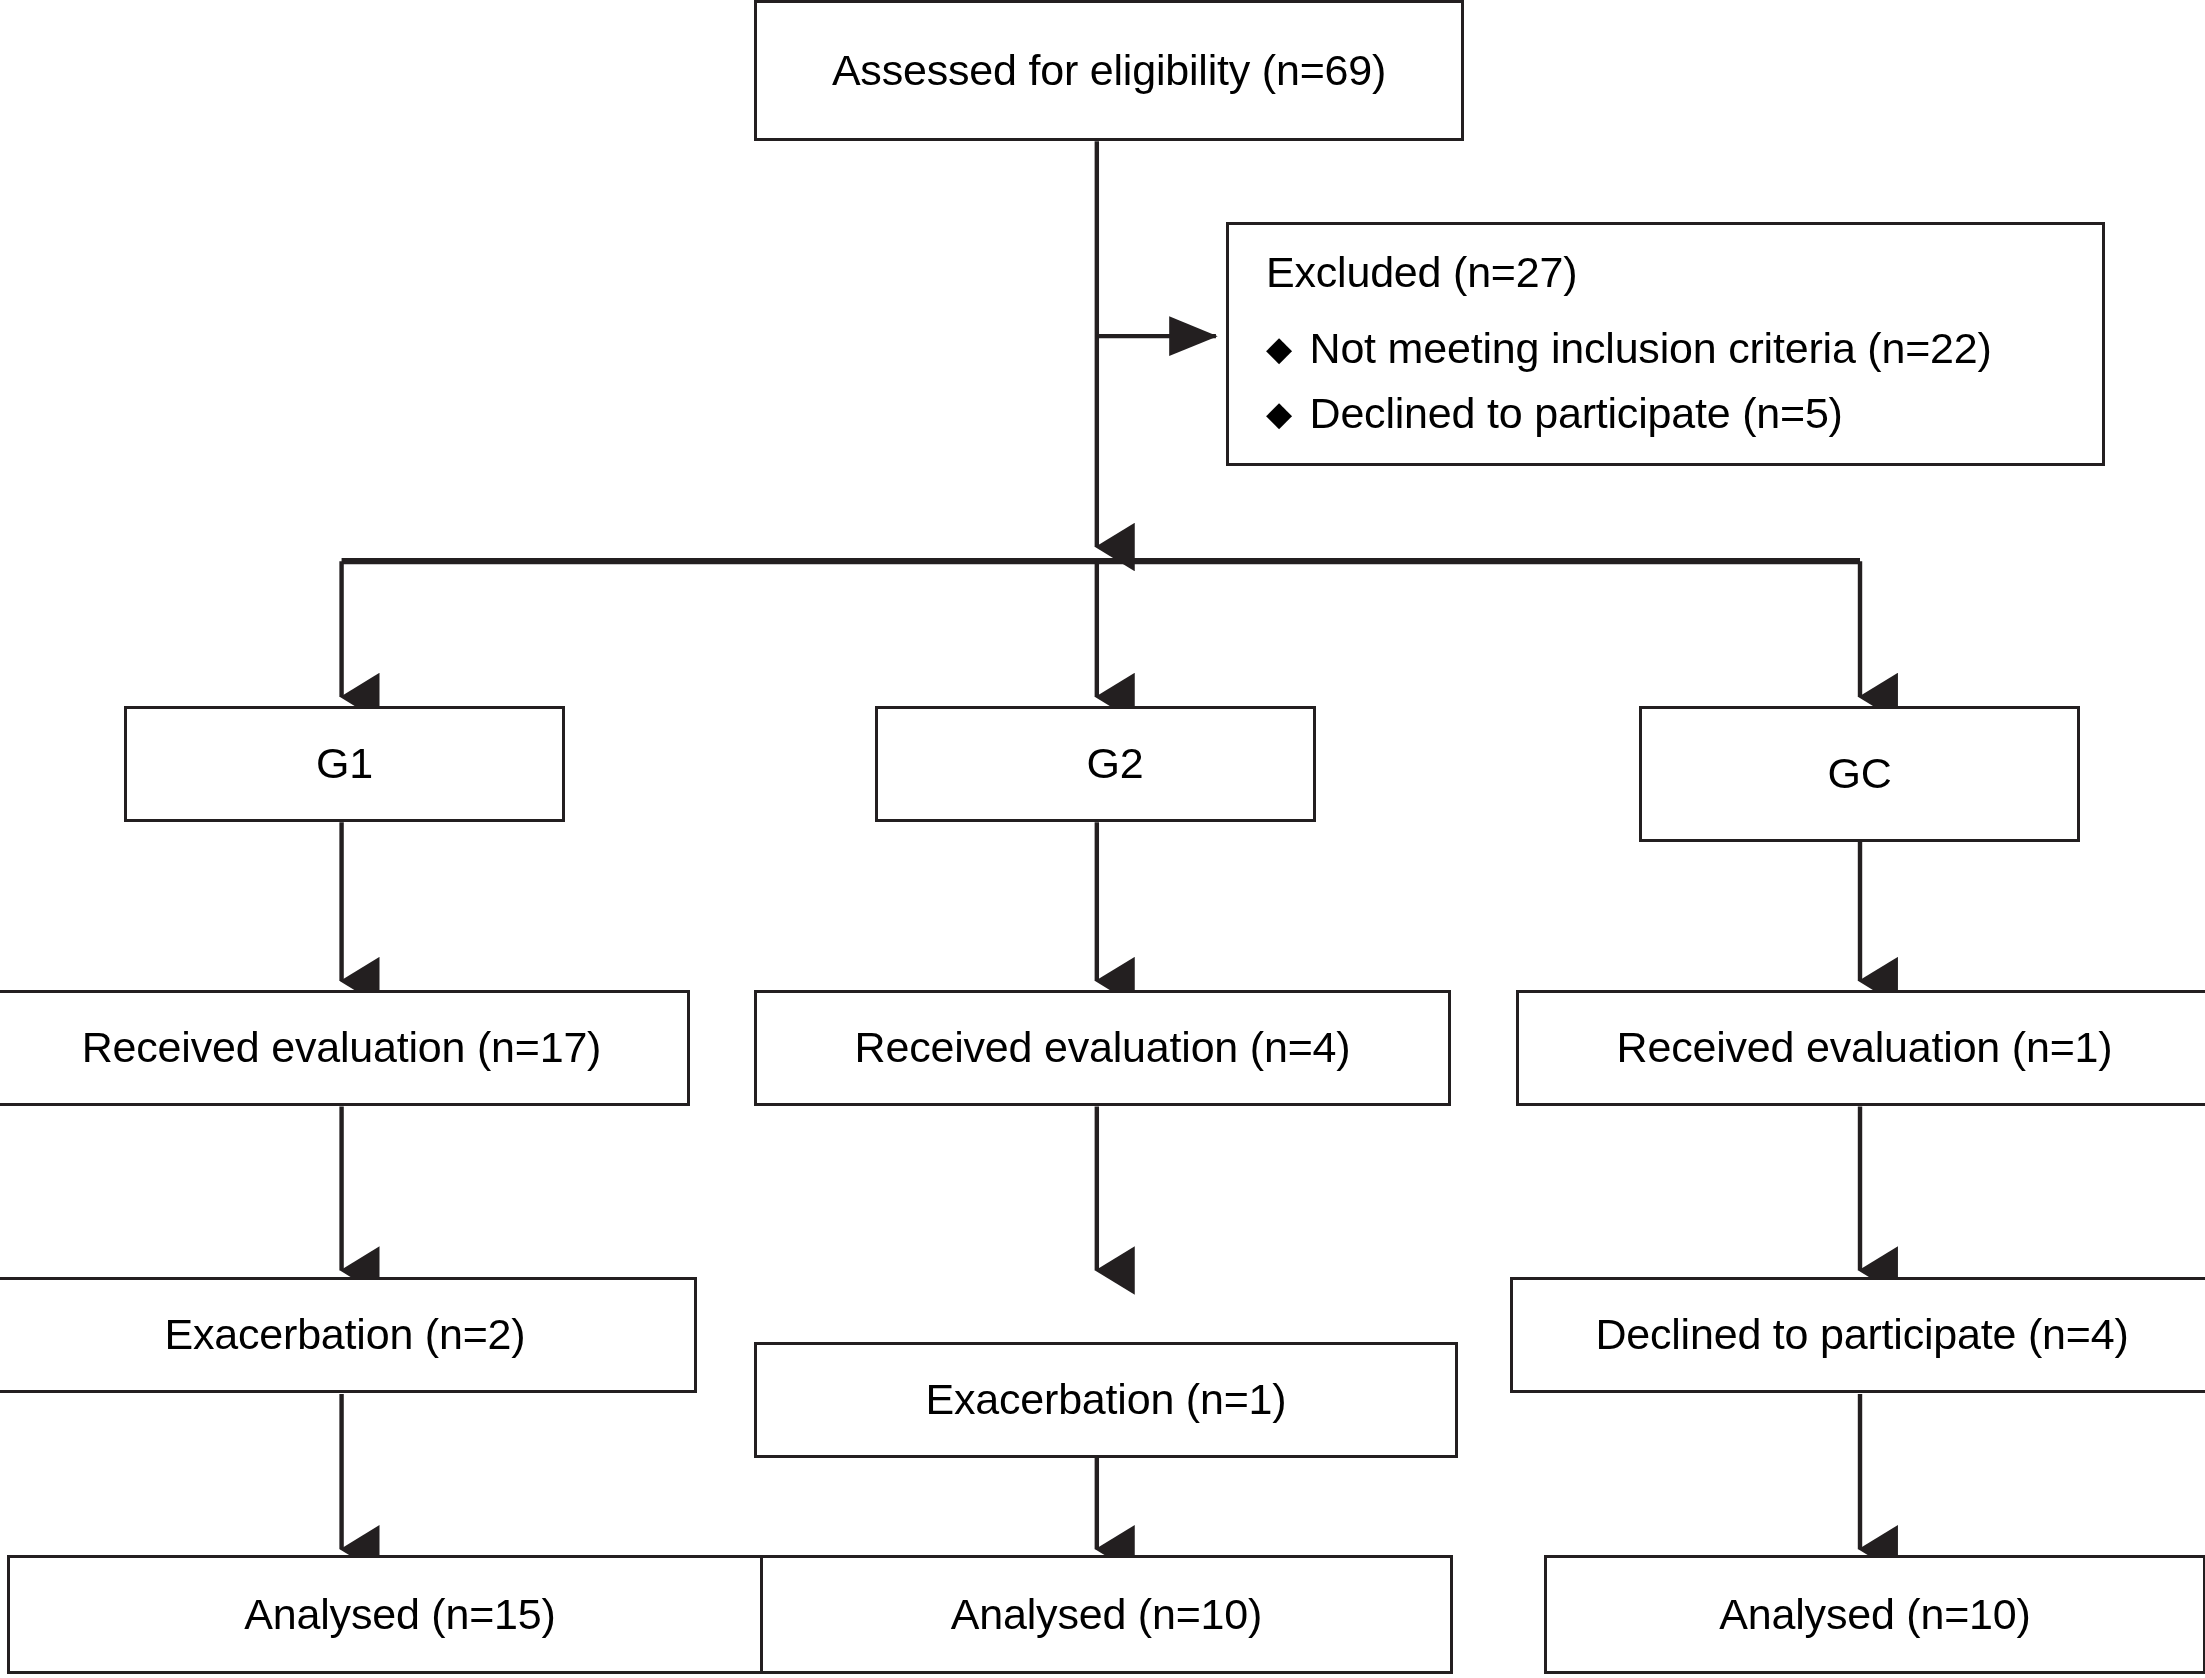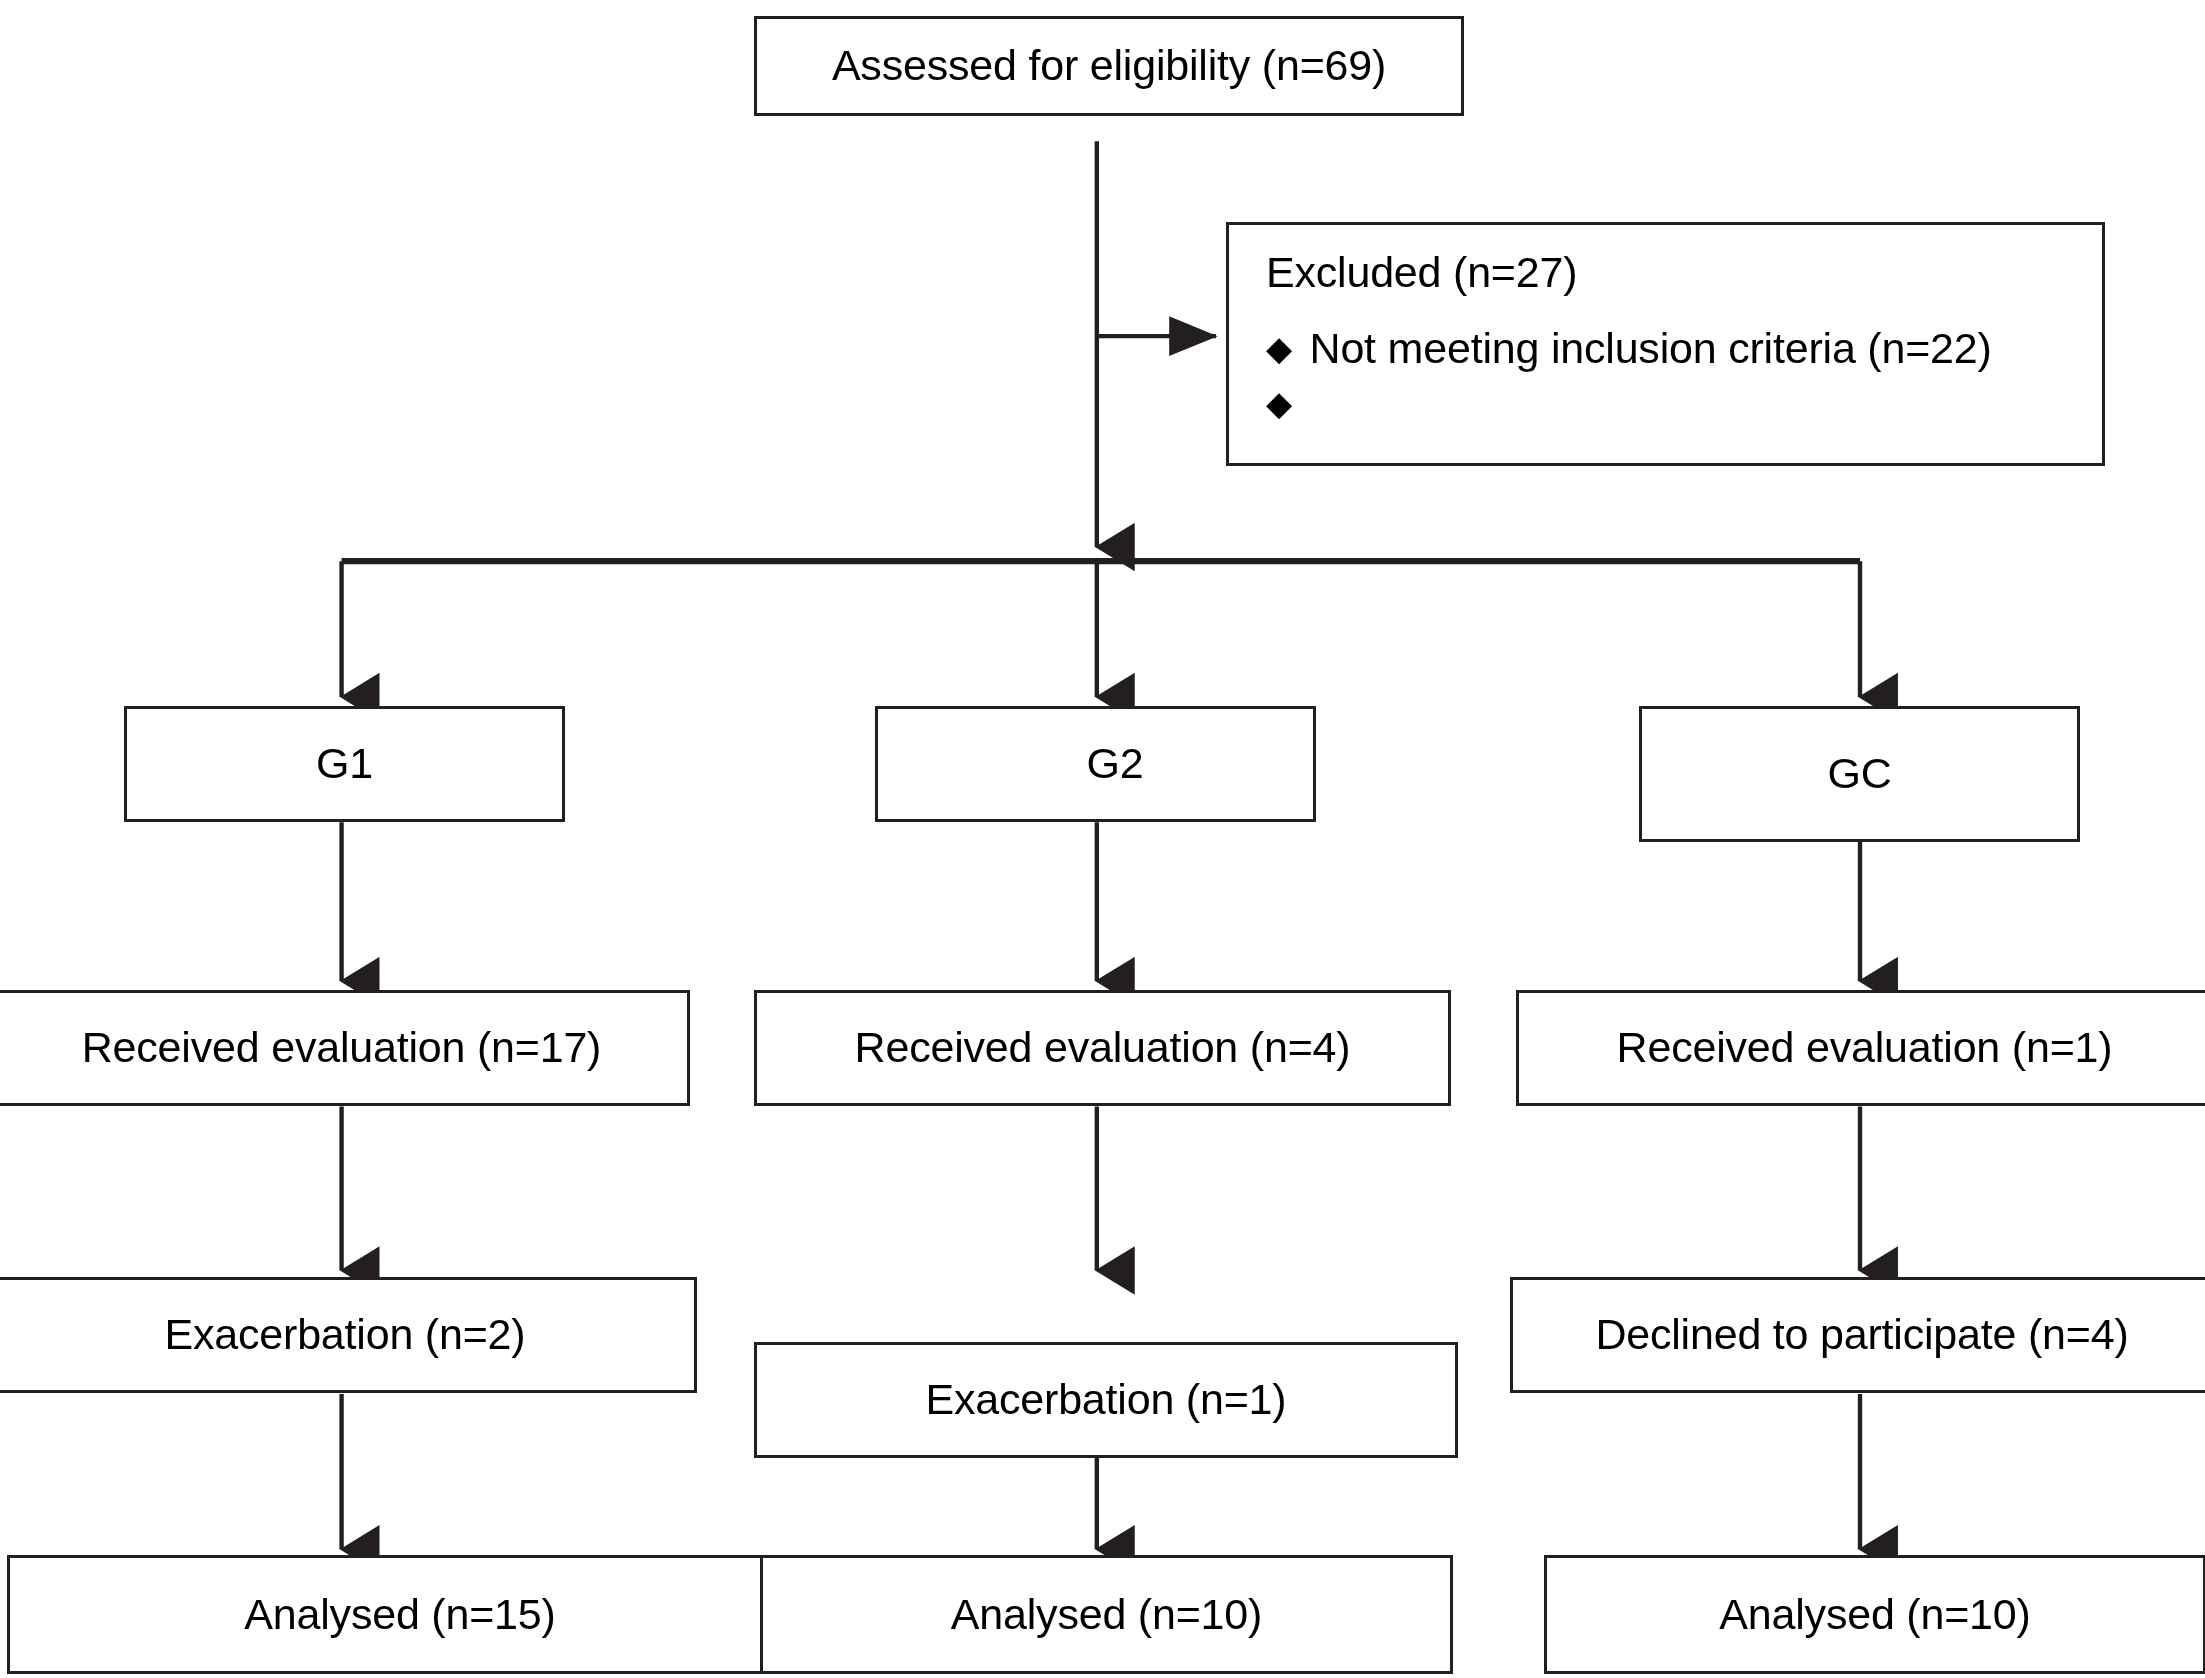--- a/index.html
+++ b/index.html
@@ -108,33 +108,34 @@
 
     <path class="conn conn-thin" d="M387,1254 L387,1440" marker-end="url(#ah-down)"></path>
     <path class="conn conn-thin" d="M1243,1254 L1243,1440" marker-end="url(#ah-down)"></path>
     <path class="conn conn-thin" d="M2108,1254 L2108,1440" marker-end="url(#ah-down)"></path>
 
     <path class="conn conn-thin" d="M387,1580 L387,1756" marker-end="url(#ah-down)"></path>
     <path class="conn conn-thin" d="M1243,1580 L1243,1756" marker-end="url(#ah-down)"></path>
     <path class="conn conn-thin" d="M2108,1580 L2108,1756" marker-end="url(#ah-down)"></path>
   </svg>
 
-  <div class="node" style="left:754px; top:0px; width:710px; height:100px;margin-top:16px;">
+  <div class="node" style="left:754px; top:0px; width:710px; height:141px;">
     <span>Assessed for eligibility (n=69)</span>
   </div>
 
   <div class="node left-align" style="left:1226px; top:222px; width:879px; height:244px;">
     <div class="excl-title">Excluded (n=27)</div>
     <ul class="excl-list">
       <li>
         <span class="excl-bullet">◆</span>
         <span>Not meeting inclusion criteria (n=22)</span>
       </li>
       <li>
         <span class="excl-bullet">◆</span>
+        <span>Declined to participate (n=5)</span>
       </li>
     </ul>
   </div>
 
   <div class="node" style="left:124px; top:706px; width:441px; height:116px;">
     <span>G1</span>
   </div>
   <div class="node" style="left:875px; top:706px; width:441px; height:116px;padding-left:39px;">
     <span>G2</span>
   </div>

